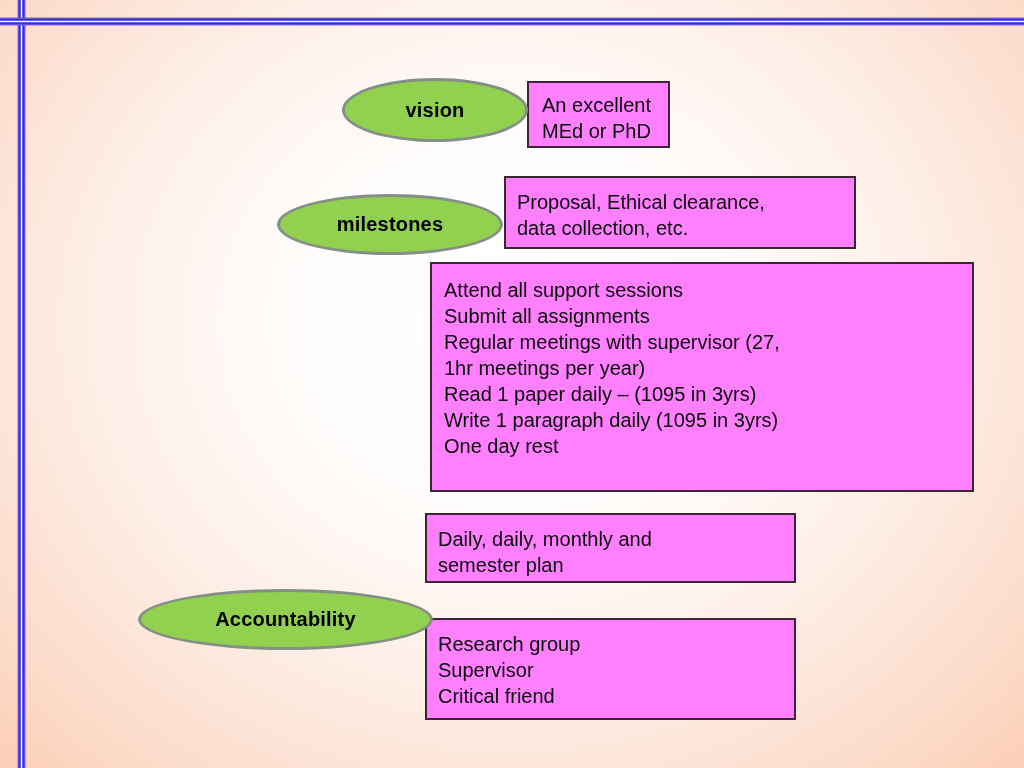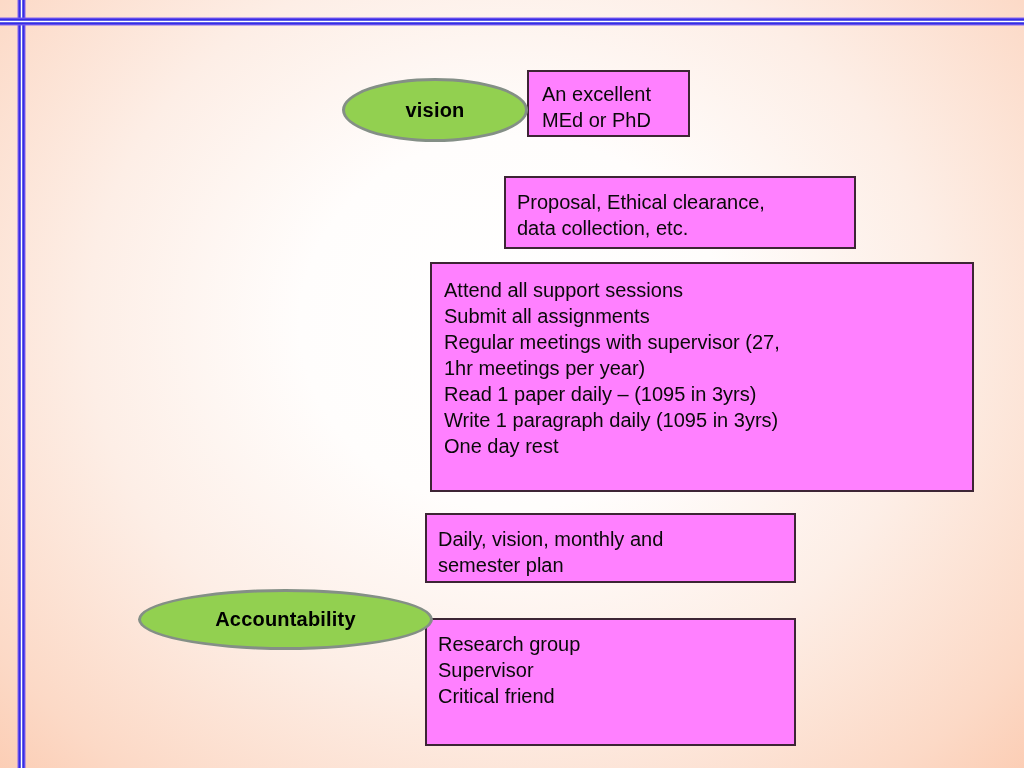--- a/index.html
+++ b/index.html
@@ -107,33 +107,33 @@
 
   #node-wbs           { left: 254px; top: 307px; width: 171px; height: 59px; }
   #node-wbs .node-label { font-size: 20px; }
 
   #node-schedule      { left: 228px; top: 494px; width: 205px; height: 58px; }
   #node-schedule .node-label { font-size: 20px; }
 
   #node-accountability{ left: 138px; top: 589px; width: 295px; height: 61px; }
   #node-accountability .node-label { font-size: 20px; }
 
-  #box-vision         { left: 527px; top: 70px;  width: 163px; height: 67px; padding: 9px 16px 0 13px; }
+  #box-vision         { left: 527px; top: 81px;  width: 143px; height: 67px; padding: 9px 16px 0 13px; }
   #box-vision .callout-text { font-size: 20px; }
 
   #box-milestones     { left: 504px; top: 176px; width: 352px; height: 73px; padding: 11px 0 0 11px; }
   #box-milestones .callout-text { font-size: 20px; }
 
   #box-wbs            { left: 430px; top: 262px; width: 544px; height: 230px; padding: 13px 0 0 12px; }
   #box-wbs .callout-text { font-size: 20px; }
 
   #box-schedule       { left: 425px; top: 513px; width: 371px; height: 70px; padding: 11px 0 0 11px; }
   #box-schedule .callout-text { font-size: 20px; }
 
-  #box-accountability { left: 425px; top: 618px; width: 371px; height: 128px; padding: 11px 0 0 11px; }
+  #box-accountability { left: 425px; top: 618px; width: 371px; height: 102px; padding: 11px 0 0 11px; }
   #box-accountability .callout-text { font-size: 20px; }
 </style>
 </head>
 <body>
 
 <div id="slide">
 
   <div class="frame-v"></div>
   <div class="frame-h"></div>
 
@@ -142,33 +142,36 @@
 MEd or PhD</span>
   </div>
   <div class="node" id="node-vision">
     <span class="node-label">vision</span>
   </div>
 
   <div class="callout" id="box-milestones">
     <span class="callout-text">Proposal, Ethical clearance,
 data collection, etc.</span>
   </div>
+  <div class="node" id="node-milestones">
+    <span class="node-label">milestones</span>
+  </div>
 
   <div class="callout" id="box-wbs">
     <span class="callout-text">Attend all support sessions
 Submit all assignments
 Regular meetings with supervisor (27,
 1hr meetings per year)
 Read 1 paper daily – (1095 in 3yrs)
 Write 1 paragraph daily (1095 in 3yrs)
 One day rest</span>
   </div>
 
   <div class="callout" id="box-schedule">
-    <span class="callout-text">Daily, vision, monthly and
+    <span class="callout-text">Daily, daily, monthly and
 semester plan</span>
   </div>
 
   <div class="callout" id="box-accountability">
     <span class="callout-text">Research group
 Supervisor
 Critical friend</span>
   </div>
   <div class="node" id="node-accountability">
     <span class="node-label">Accountability</span>

